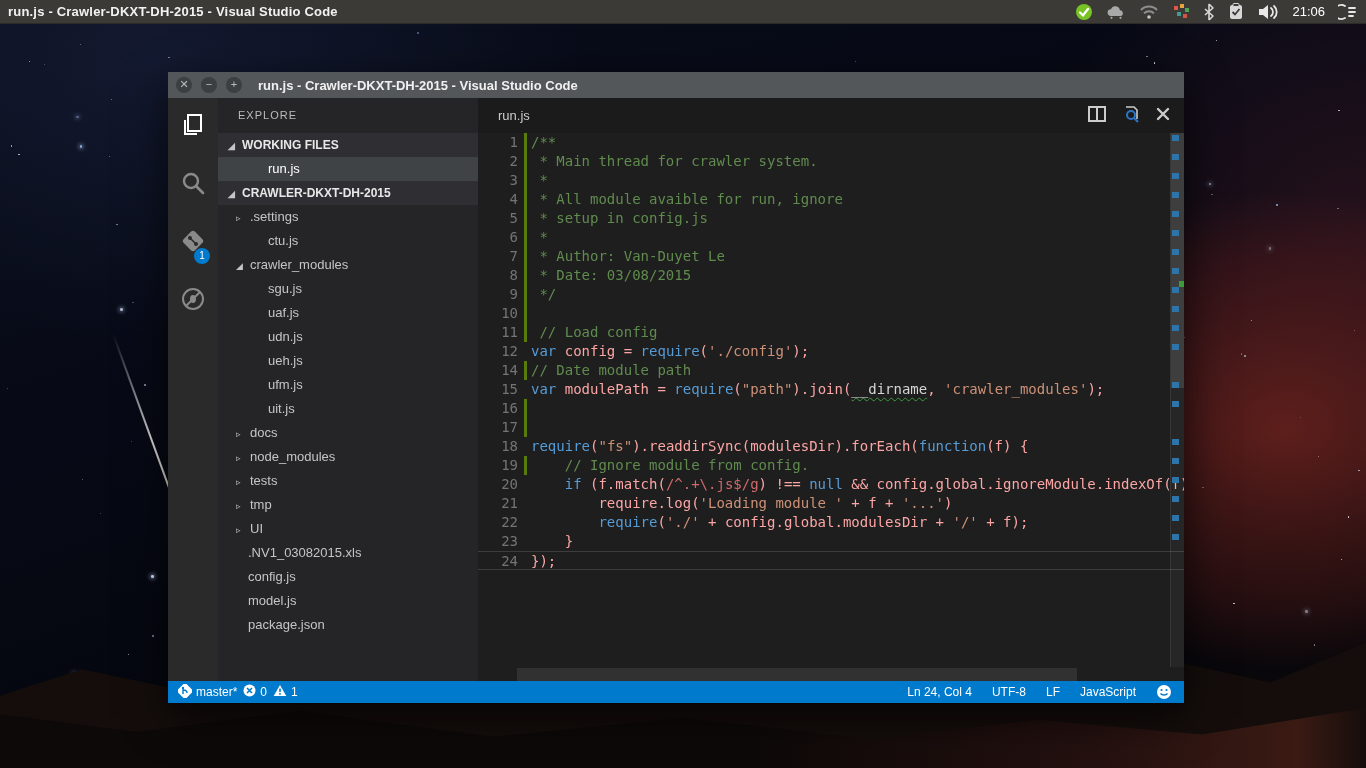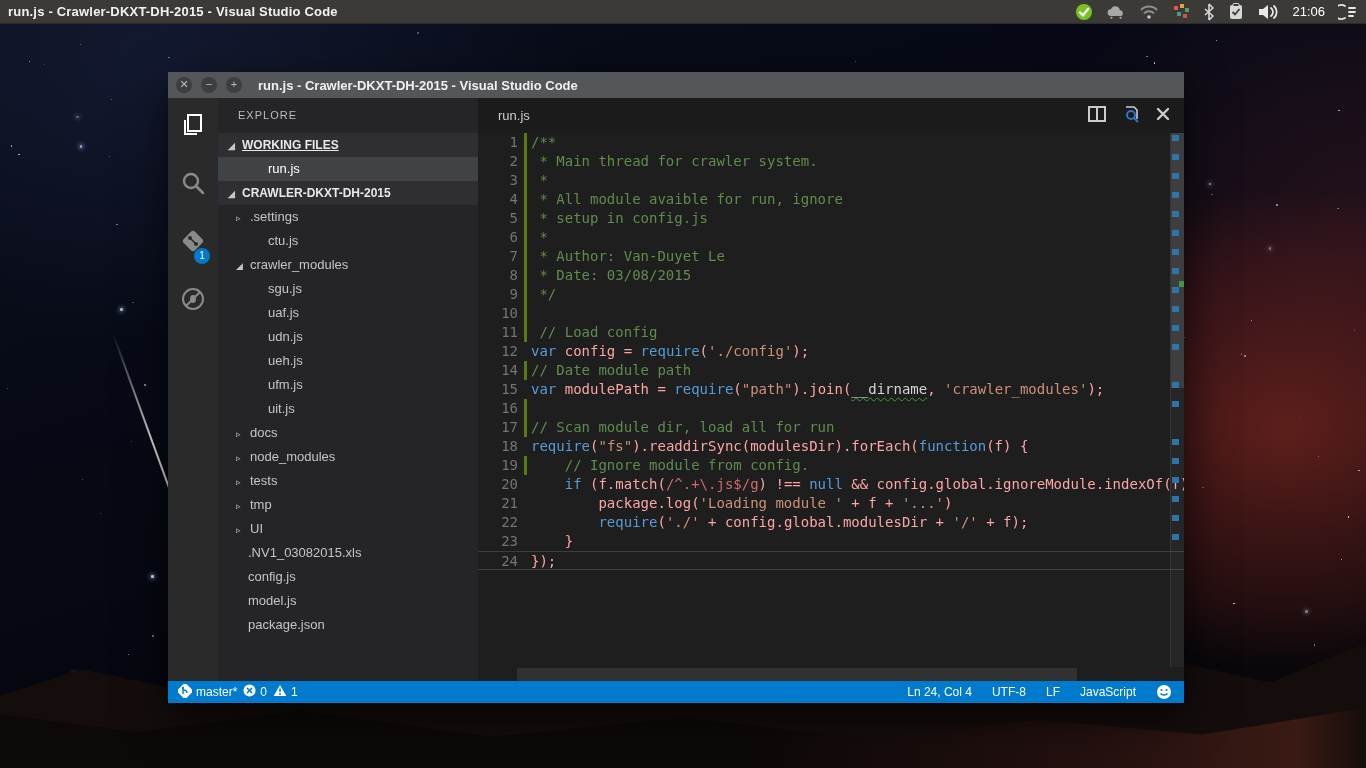--- a/index.html
+++ b/index.html
@@ -401,21 +401,21 @@
               <path d="M6 20 L20 6" stroke="#8a8a8a" stroke-width="2"></path>
               <ellipse cx="13" cy="13" rx="3" ry="4" fill="#8a8a8a"></ellipse>
             </svg>
         </span>
       </div>
     </div>
 
     <div class="sidebar">
       <div class="sb-header">EXPLORE</div>
       <div id="sb-rows">
-          <div class="row section" style="padding-left: 10px; text-decoration: underline;"><span class="tw">◢</span><span>WORKING FILES</span></div>
+          <div class="row section" style="padding-left: 10px;"><span class="tw">◢</span><span>WORKING FILES</span></div>
           <div class="row selected" style="padding-left: 50px;"><span>run.js</span></div>
           <div class="row section" style="padding-left: 10px;"><span class="tw">◢</span><span>CRAWLER-DKXT-DH-2015</span></div>
           <div class="row " style="padding-left: 18px;"><span class="tw">▹</span><span>.settings</span></div>
           <div class="row " style="padding-left: 50px;"><span>ctu.js</span></div>
           <div class="row " style="padding-left: 18px;"><span class="tw">◢</span><span>crawler_modules</span></div>
           <div class="row " style="padding-left: 50px;"><span>sgu.js</span></div>
           <div class="row " style="padding-left: 50px;"><span>uaf.js</span></div>
           <div class="row " style="padding-left: 50px;"><span>udn.js</span></div>
           <div class="row " style="padding-left: 50px;"><span>ueh.js</span></div>
           <div class="row " style="padding-left: 50px;"><span>ufm.js</span></div>
@@ -466,25 +466,25 @@
           <div class="code-row"><span class="ln">6</span><div class="gitbar"></div><span class="ctext"><span class="tk-c"> *</span></span></div>
           <div class="code-row"><span class="ln">7</span><div class="gitbar"></div><span class="ctext"><span class="tk-c"> * Author: Van-Duyet Le</span></span></div>
           <div class="code-row"><span class="ln">8</span><div class="gitbar"></div><span class="ctext"><span class="tk-c"> * Date: 03/08/2015</span></span></div>
           <div class="code-row"><span class="ln">9</span><div class="gitbar"></div><span class="ctext"><span class="tk-c"> */</span></span></div>
           <div class="code-row"><span class="ln">10</span><div class="gitbar"></div><span class="ctext"></span></div>
           <div class="code-row"><span class="ln">11</span><div class="gitbar"></div><span class="ctext"><span class="tk-c"> // Load config</span></span></div>
           <div class="code-row"><span class="ln">12</span><span class="ctext"><span class="tk-k">var</span><span class="tk-d"> config = </span><span class="tk-k">require</span><span class="tk-d">(</span><span class="tk-s">'./config'</span><span class="tk-d">);</span></span></div>
           <div class="code-row"><span class="ln">14</span><div class="gitbar"></div><span class="ctext"><span class="tk-c">// Date module path</span></span></div>
           <div class="code-row"><span class="ln">15</span><span class="ctext"><span class="tk-k">var</span><span class="tk-d"> modulePath = </span><span class="tk-k">require</span><span class="tk-d">(</span><span class="tk-s">"path"</span><span class="tk-d">).join(</span><span class="tk-u">__dirname</span><span class="tk-d">, </span><span class="tk-s">'crawler_modules'</span><span class="tk-d">);</span></span></div>
           <div class="code-row"><span class="ln">16</span><div class="gitbar"></div><span class="ctext"></span></div>
-          <div class="code-row"><span class="ln">17</span><div class="gitbar"></div><span class="ctext"><span class="tk-c">// Scan module dir, load all for run</span></span></div>
+          <div class="code-row"><span class="ln">17</span><div class="gitbar"></div></div>
           <div class="code-row"><span class="ln">18</span><span class="ctext"><span class="tk-k">require</span><span class="tk-d">(</span><span class="tk-s">"fs"</span><span class="tk-d">).readdirSync(modulesDir).forEach(</span><span class="tk-k">function</span><span class="tk-d">(f) {</span></span></div>
           <div class="code-row"><span class="ln">19</span><div class="gitbar"></div><span class="ctext"><span class="tk-c">    // Ignore module from config.</span></span></div>
           <div class="code-row"><span class="ln">20</span><span class="ctext"><span class="tk-d">    </span><span class="tk-k">if</span><span class="tk-d"> (f.match(</span><span class="tk-r">/^.+\.js$/g</span><span class="tk-d">) !== </span><span class="tk-k">null</span><span class="tk-d"> &amp;&amp; config.global.ignoreModule.indexOf(f)</span></span></div>
-          <div class="code-row"><span class="ln">21</span><span class="ctext"><span class="tk-d">        package.log(</span><span class="tk-s">'Loading module '</span><span class="tk-d"> + f + </span><span class="tk-s">'...'</span><span class="tk-d">)</span></span></div>
+          <div class="code-row"><span class="ln">21</span><span class="ctext"><span class="tk-d">        require.log(</span><span class="tk-s">'Loading module '</span><span class="tk-d"> + f + </span><span class="tk-s">'...'</span><span class="tk-d">)</span></span></div>
           <div class="code-row"><span class="ln">22</span><span class="ctext"><span class="tk-d">        </span><span class="tk-k">require</span><span class="tk-d">(</span><span class="tk-s">'./'</span><span class="tk-d"> + config.global.modulesDir + </span><span class="tk-s">'/'</span><span class="tk-d"> + f);</span></span></div>
           <div class="code-row"><span class="ln">23</span><span class="ctext"><span class="tk-d">    }</span></span></div>
           <div class="code-row current"><span class="ln">24</span><span class="ctext"><span class="tk-d">});</span></span></div>
         </div>
 
       <div class="vscroll">
         <div class="vthumb"></div>
         <div id="ruler-decos">
             <div class="deco-b" style="top: 2px;"></div>
             <div class="deco-b" style="top: 21px;"></div>

